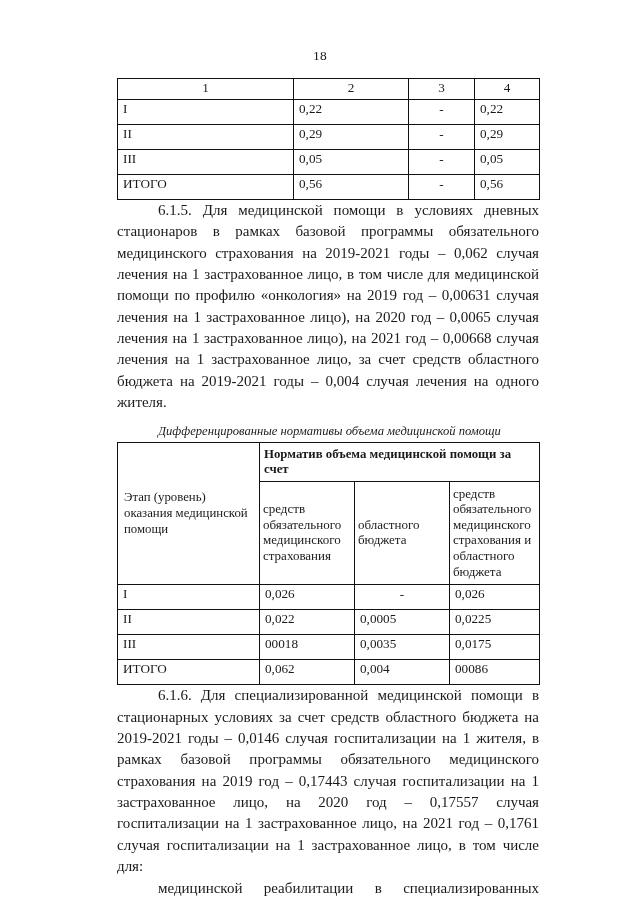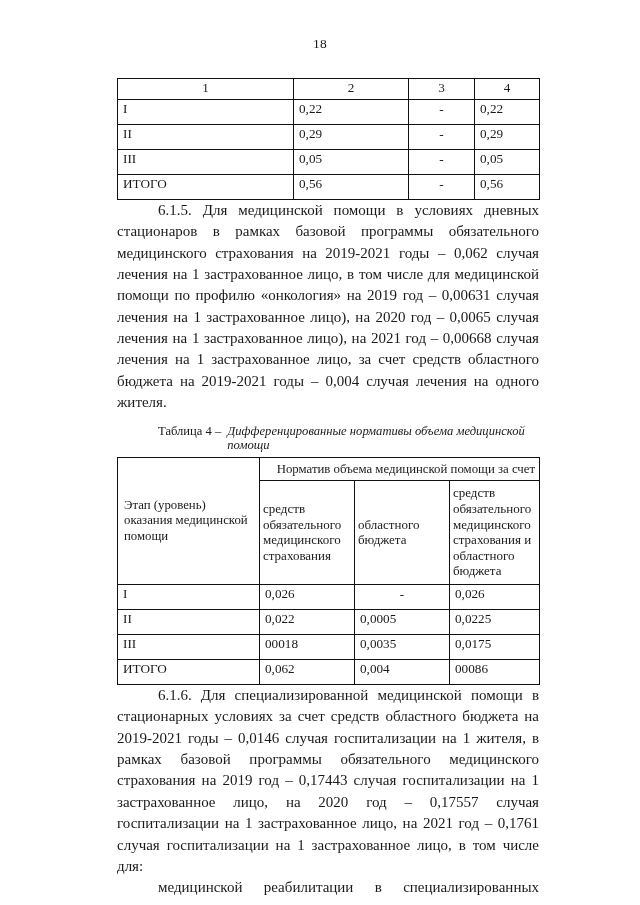--- a/index.html
+++ b/index.html
@@ -18,21 +18,21 @@
   }
   .page {
     position: relative;
     width: 640px;
     height: 905px;
     box-sizing: border-box;
     padding: 0;
   }
   .page-number {
     position: absolute;
-    top: 36px;
+    top: 48px;
     left: 0;
     width: 640px;
     text-align: center;
     font-size: 13.5px;
     letter-spacing: 0.2px;
   }
   .content {
     position: absolute;
     top: 78px;
     left: 117px;
@@ -102,25 +102,26 @@
     display: block;
     text-indent: 12px;
   }
 
   
   .t4 col.m1 { width: 142px; }
   .t4 col.m2 { width: 95px; }
   .t4 col.m3 { width: 95px; }
   .t4 col.m4 { width: 90px; }
   .t4 th.grouphead {
-    text-align: right;
+    text-align: left;
     font-size: 12.8px;
     line-height: 1.18;
     padding: 4px 4px 3px 4px;
     vertical-align: top;
+    font-weight: bold;
   }
   .t4 th.stub {
     text-align: left;
     vertical-align: middle;
     font-size: 12.8px;
     line-height: 1.22;
     padding: 4px 6px;
   }
   .t4 th.subhead {
     text-align: left;
@@ -185,21 +186,20 @@
           <td class="c-left">0,56</td>
           <td class="c-center">-</td>
           <td class="c-left">0,56</td>
         </tr>
       </tbody>
     </table>
 
     <p class="para gap-before-para">6.1.5. Для медицинской помощи в условиях дневных стационаров в рамках базовой программы обязательного медицинского страхования на 2019-2021 годы – 0,062 случая лечения на 1 застрахованное лицо, в том числе для медицинской помощи по профилю «онкология» на 2019 год – 0,00631 случая лечения на 1 застрахованное лицо), на 2020 год – 0,0065 случая лечения на 1 застрахованное лицо), на 2021 год – 0,00668 случая лечения на 1 застрахованное лицо, за счет средств областного бюджета на 2019-2021 годы – 0,004 случая лечения на одного жителя.</p>
 
     <div class="table-caption">
-      <span class="cap-label">Таблица 4 –</span>
       <span class="cap-text-wrap">
         <span class="cap-text">Дифференцированные нормативы объема медицинской помощи</span>
       </span>
     </div>
 
     <table class="doc-table t4">
       <colgroup>
         <col class="m1">
           <col class="m2">
           <col class="m3">

